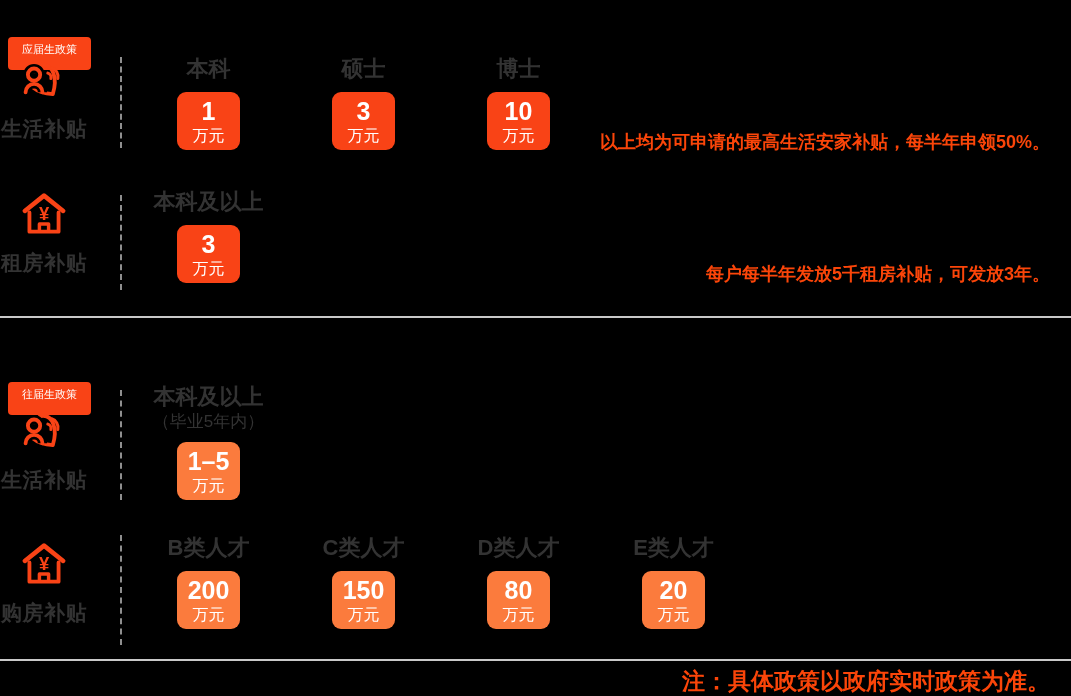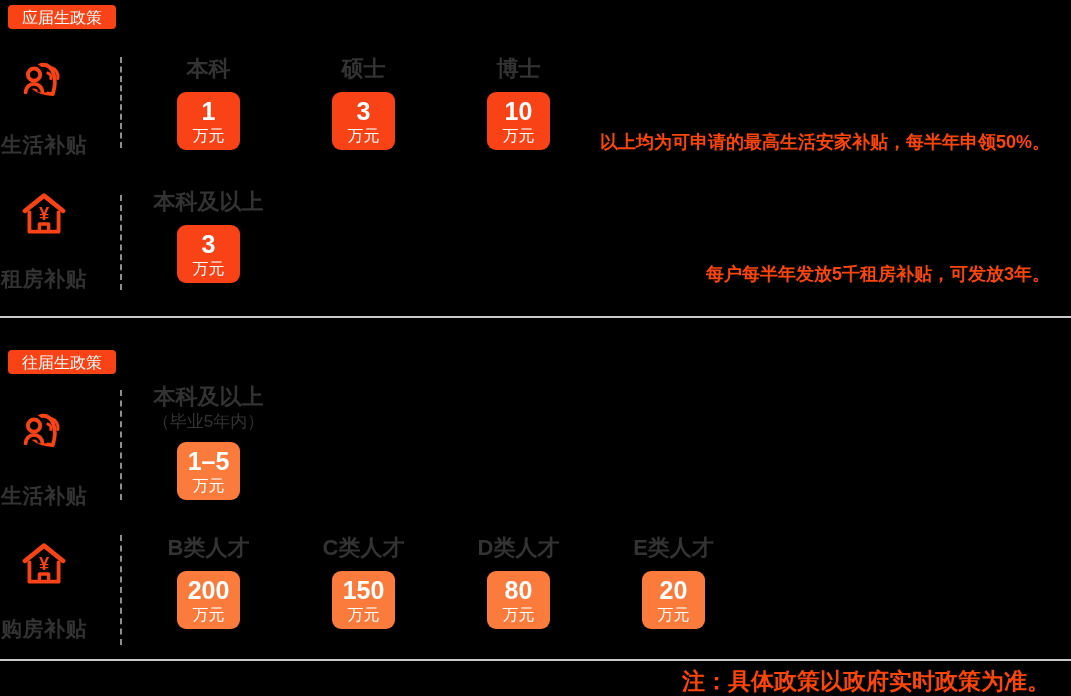--- a/index.html
+++ b/index.html
@@ -1,41 +1,42 @@
 <!DOCTYPE html>
 <html style="--c-background: #000000; --c-primary: #f94316; --c-secondary: #fb7b3d; --c-heading-text: #333333; --c-note-text: #fb4509; --c-divider: #c9c9c9; --c-dash-line: #8f8f8f;"><head>
 <meta charset="utf-8">
 <style>
   html,body{margin:0;padding:0;background:#000;}
   .canvas{
     position:relative;width:1071px;height:696px;background:var(--c-background,#000);
     font-family:"Liberation Sans","DejaVu Sans",sans-serif;overflow:hidden;
   }
   .badge{
-    position:absolute;left:8px;height:24px;line-height:25px;padding:0 14px;
-    background:var(--c-primary,#f94316);color:#fff;font-size:16px;border-radius:4px;
+    position:absolute;left:8px;height:33px;line-height:25px;padding:0 14px;
+    background:var(--c-primary,#f94316);color:#fff;font-size:11px;border-radius:4px;
     white-space:nowrap;
+    margin-top:32px;
   }
   .b1{top:5px}
   .b2{top:350px}
   .divider{position:absolute;left:0;width:1071px;height:2px;background:var(--c-divider,#c9c9c9);}
   .d1{top:316px}
   .d2{top:659px}
   .row{position:absolute;left:0;width:1071px;}
   .r1{top:48px;height:134px}
   .r2{top:182px;height:134px}
   .r3{top:382px;height:146px}
   .r4{top:528px;height:122px}
   .row-left{position:absolute;left:0;top:0;width:88px;display:flex;flex-direction:column;align-items:center;}
   .r1 .row-left{padding-top:9px}
   .r2 .row-left{padding-top:9px}
   .r3 .row-left{padding-top:26px}
   .r4 .row-left{padding-top:13px}
   .icon{width:46px;height:46px;color:var(--c-primary,#f94316);display:block;}
-  .row-label{margin-top:28px;font-size:21px;font-weight:bold;color:var(--c-heading-text,#333);letter-spacing:0.5px;white-space:nowrap;}
+  .row-label{margin-top:12px;font-size:21px;font-weight:bold;color:var(--c-heading-text,#333);letter-spacing:0.5px;white-space:nowrap;}
   .dash{position:absolute;left:120px;width:0;border-left:2px dashed var(--c-dash-line,#8f8f8f);}
   .r1 .dash{top:9px;height:91px}
   .r2 .dash{top:13px;height:95px}
   .r3 .dash{top:8px;height:110px}
   .r4 .dash{top:7px;height:110px}
   .cols{position:absolute;left:131px;display:flex;}
   .r1 .cols{top:9px}
   .r2 .cols{top:8px}
   .r3 .cols{top:3px}
   .r4 .cols{top:8px}

